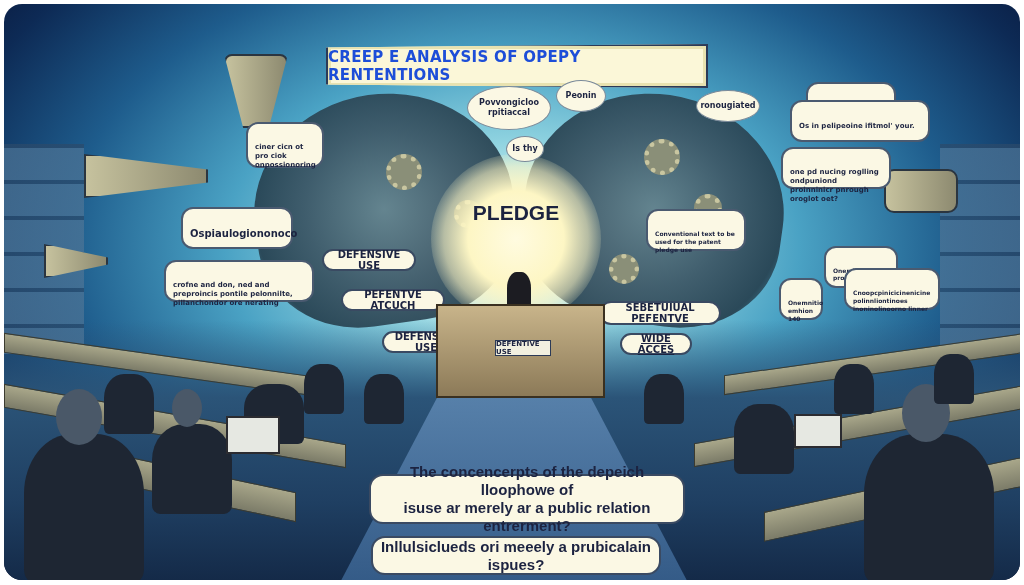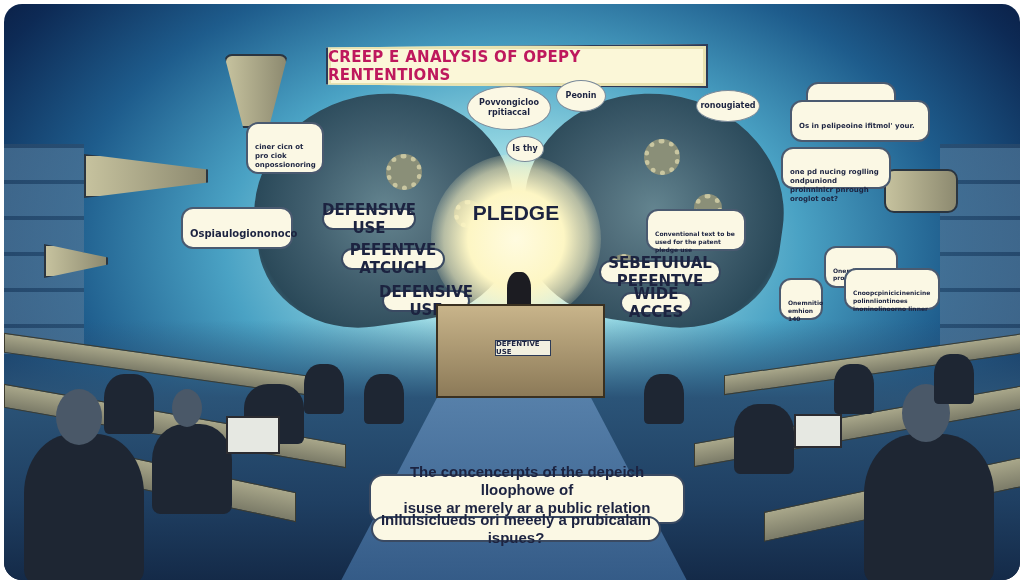--- a/index.html
+++ b/index.html
@@ -15,24 +15,24 @@
   .shelf.right{right:0}
   .wing{position:absolute;top:90px;width:260px;height:230px;border-radius:50% 50% 40% 40%;
     background:radial-gradient(circle at 50% 50%, #5f7d88 0%, #3b5564 45%, #26404f 75%, rgba(38,64,79,0) 100%);opacity:.92;}
   .wing.left{left:250px;transform:rotate(-8deg);}
   .wing.right{left:520px;transform:rotate(8deg);}
   .gear{position:absolute;width:26px;height:26px;border-radius:50%;border:5px dotted #c9c6a0;background:#8a8f78;}
   .glow{position:absolute;left:427px;top:150px;width:170px;height:170px;border-radius:50%;
     background:radial-gradient(circle,#fffbe0 0%,#fdf6c4 40%,rgba(253,246,196,.6) 60%,rgba(253,246,196,0) 75%);}
   .center-title{position:absolute;left:440px;top:196px;width:144px;text-align:center;color:#1c2340;font-weight:bold;font-size:21px;line-height:26px;font-family:"Liberation Sans",sans-serif;}
   .banner{position:absolute;left:322px;top:40px;width:378px;height:40px;background:#fbf7d8;border:2px solid #2b3a57;
-    display:flex;align-items:center;justify-content:center;font-weight:bold;font-size:15px;color:#be185d;letter-spacing:.3px;
+    display:flex;align-items:center;justify-content:center;font-weight:bold;font-size:15px;color:#1d4ed8;letter-spacing:.3px;
     clip-path:polygon(0 8%,100% 0,100% 100%,0 92%);box-shadow:0 0 0 3px #e8e2b0 inset;}
   .pill{position:absolute;background:#fbf8e4;border:2px solid #3a4a62;border-radius:14px;
-    display:flex;align-items:center;justify-content:center;font-weight:bold;color:#1c2340;font-size:15px;text-align:center;padding:0 8px;box-sizing:border-box;}
+    display:flex;align-items:center;justify-content:center;font-weight:bold;color:#1c2340;font-size:10px;text-align:center;padding:0 8px;box-sizing:border-box;margin-top:41px;}
   .bubble{position:absolute;background:#fbf8e4;border:2px solid #4a5a70;border-radius:12px;color:#1c2340;font-size:8px;
     padding:19px 7px;box-sizing:border-box;line-height:11px;font-weight:bold;margin-left:20px;}
   .cloud{position:absolute;background:#fbf8e4;border:1.5px solid #7a8a9a;border-radius:50%;color:#1c2340;font-size:8px;
     display:flex;align-items:center;justify-content:center;text-align:center;line-height:10px;font-weight:bold;}
   .question{position:absolute;background:#fbf8e4;border:2px solid #3a4a62;border-radius:14px;color:#1c2340;
     font-size:15px;line-height:18px;text-align:center;font-weight:bold;font-family:"Liberation Sans",sans-serif;
     display:flex;align-items:center;justify-content:center;flex-direction:column;box-sizing:border-box;}
   .desk{position:absolute;background:linear-gradient(180deg,#a9a78a,#7b7b68);border:1px solid #3b3b30;}
   .person{position:absolute;background:#1e2633;border-radius:40% 40% 10% 10%;}
   .head{position:absolute;background:#4a5868;border-radius:50%;}
@@ -77,24 +77,25 @@
   <div class="cloud" style="left:552px;top:76px;width:48px;height:30px;">Peonin</div>
   <div class="cloud" style="left:502px;top:132px;width:36px;height:24px;">Is thy</div>
   <div class="cloud" style="left:692px;top:86px;width:62px;height:30px;">ronougiated</div>
 
   <div class="pill" style="left:318px;top:204px;width:94px;height:22px;">DEFENSIVE USE</div>
   <div class="pill" style="left:337px;top:244px;width:104px;height:22px;">PEFENTVE ATCUCH</div>
   <div class="pill" style="left:378px;top:286px;width:88px;height:22px;">DEFENSIVE USE</div>
 
   <div class="bubble" style="left:622px;top:205px;width:100px;height:32px;font-size:6px;line-height:8px;">Conventional text to be used for the patent pledge use</div>
   <div class="pill" style="left:595px;top:256px;width:122px;height:24px;">SEBETUIUAL PEFENTVE</div>
-  <div class="pill" style="left:616px;top:288px;width:72px;height:22px;">WIDE ACCES</div>
+  <div class="pill" style="left:616px;top:288px;width:72px;height:22px;text-decoration:underline;">WIDE ACCES</div>
 
-  <div class="bubble" style="left:222px;top:118px;width:78px;height:52px;font-size:7px;line-height:9px;">ciner cicn ot pro ciok onpossionoring</div>
+  <div class="bubble" style="left:222px;top:118px;width:78px;height:46px;font-size:7px;line-height:9px;">ciner cicn ot pro ciok onpossionoring</div>
   <div class="bubble" style="left:157px;top:203px;width:112px;height:20px;font-size:10px;">Ospiaulogiononoco</div>
+  <div class="bubble" style="left:140px;top:256px;width:150px;height:42px;font-size:7px;line-height:9px;">crofne and don, ned and preproincis pontile pelonnilte, pillanchondor ore nerating</div>
 
   <div class="bubble" style="left:782px;top:78px;width:90px;height:20px;font-size:7px;">Colalond cess.</div>
   <div class="bubble" style="left:766px;top:96px;width:140px;height:22px;font-size:7px;">Os in pelipeoine ifitmol' your.</div>
   <div class="bubble" style="left:757px;top:143px;width:110px;height:42px;font-size:7px;line-height:9px;">one pd nucing roglling ondpuniond proinninicr pnrough oroglot oet?</div>
   <div class="bubble" style="left:800px;top:242px;width:74px;height:16px;font-size:6px;line-height:7px;">Onemlieno proporling</div>
   <div class="bubble" style="left:820px;top:264px;width:96px;height:32px;font-size:6px;line-height:8px;">Cnoopcpinicicinenicine polinnliontinoes inoninolinoorno linner</div>
   <div class="bubble" style="left:755px;top:274px;width:44px;height:24px;font-size:6px;line-height:8px;">Onemnitio emhion 140</div>
 
   <div class="speaker"></div>
   <div class="podium"></div>
@@ -123,17 +124,17 @@
   <div class="person" style="left:730px;top:400px;width:60px;height:70px;"></div>
   <div class="person" style="left:640px;top:370px;width:40px;height:50px;"></div>
   <div class="person" style="left:830px;top:360px;width:40px;height:50px;"></div>
   <div class="person" style="left:930px;top:350px;width:40px;height:50px;"></div>
   <div class="laptop" style="left:790px;top:410px;width:44px;height:30px;"></div>
 
   <div class="question" style="left:365px;top:470px;width:316px;height:50px;">
     <div>The concencerpts of  the depeich lloophowe of</div>
     <div>isuse ar merely ar  a public relation entrerment?</div>
   </div>
-  <div class="question" style="left:367px;top:512px;width:290px;height:26px;">
+  <div class="question" style="left:367px;top:532px;width:290px;height:39px;">
     <div>Inllulsiclueds ori meeely a prubicalain ispues?</div>
   </div>
 
 </div>
 
 </body></html>

